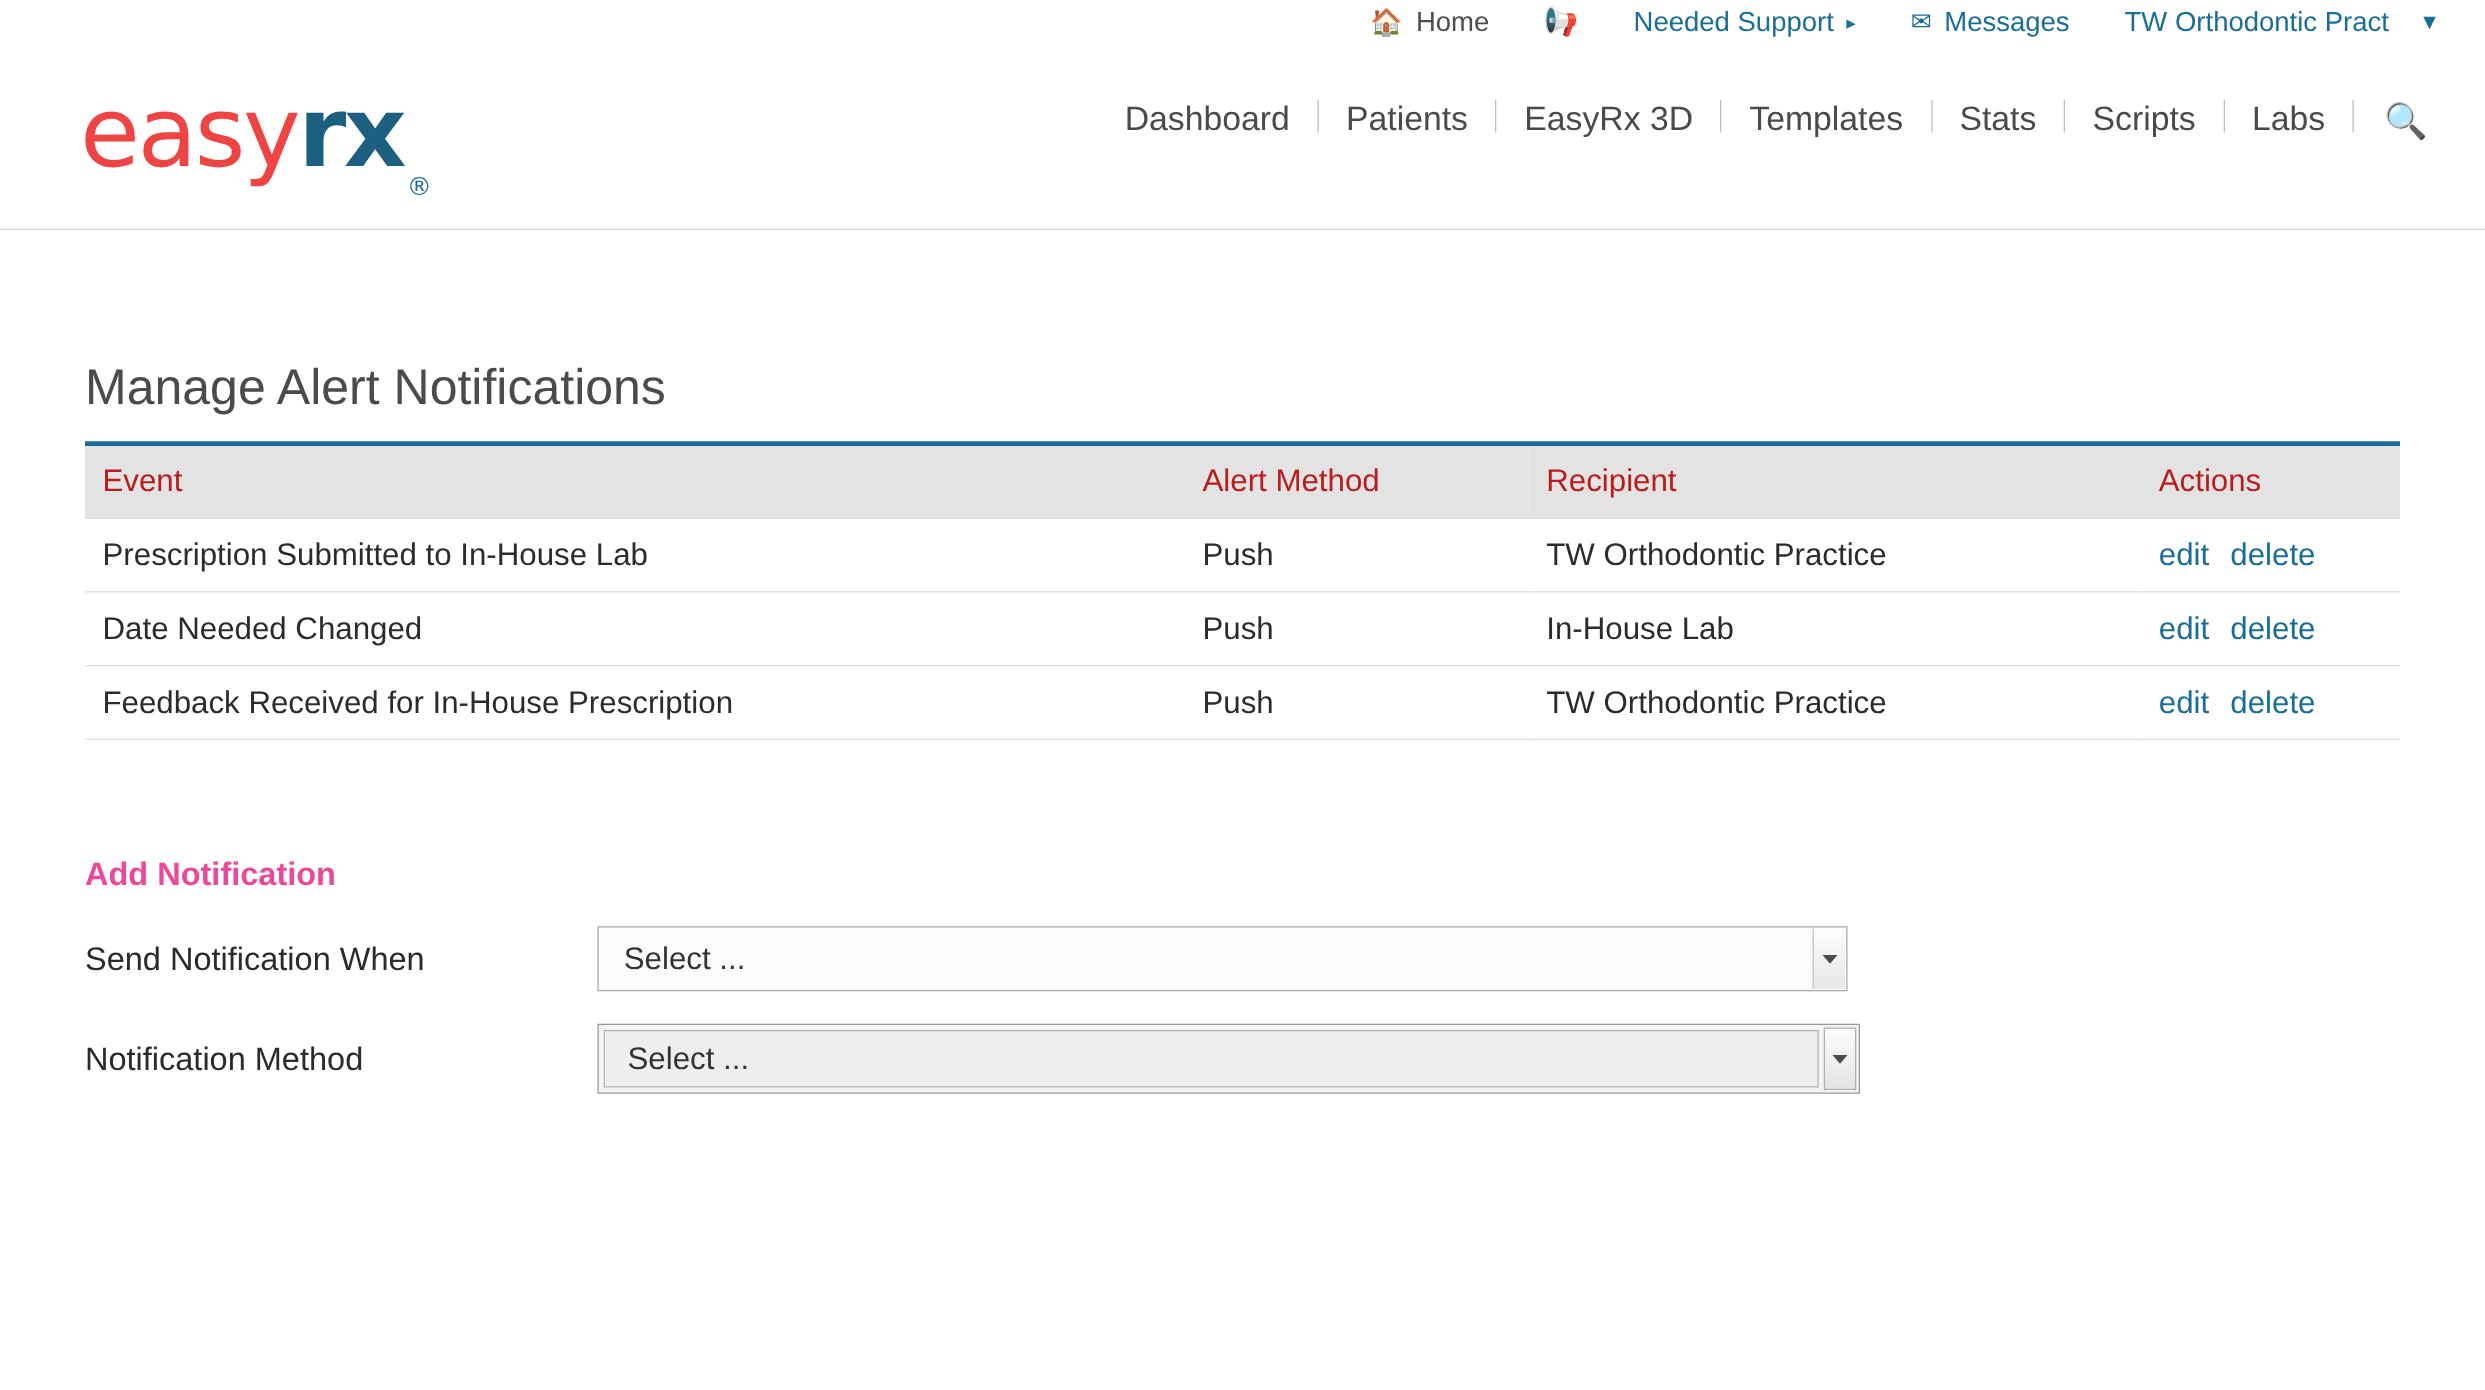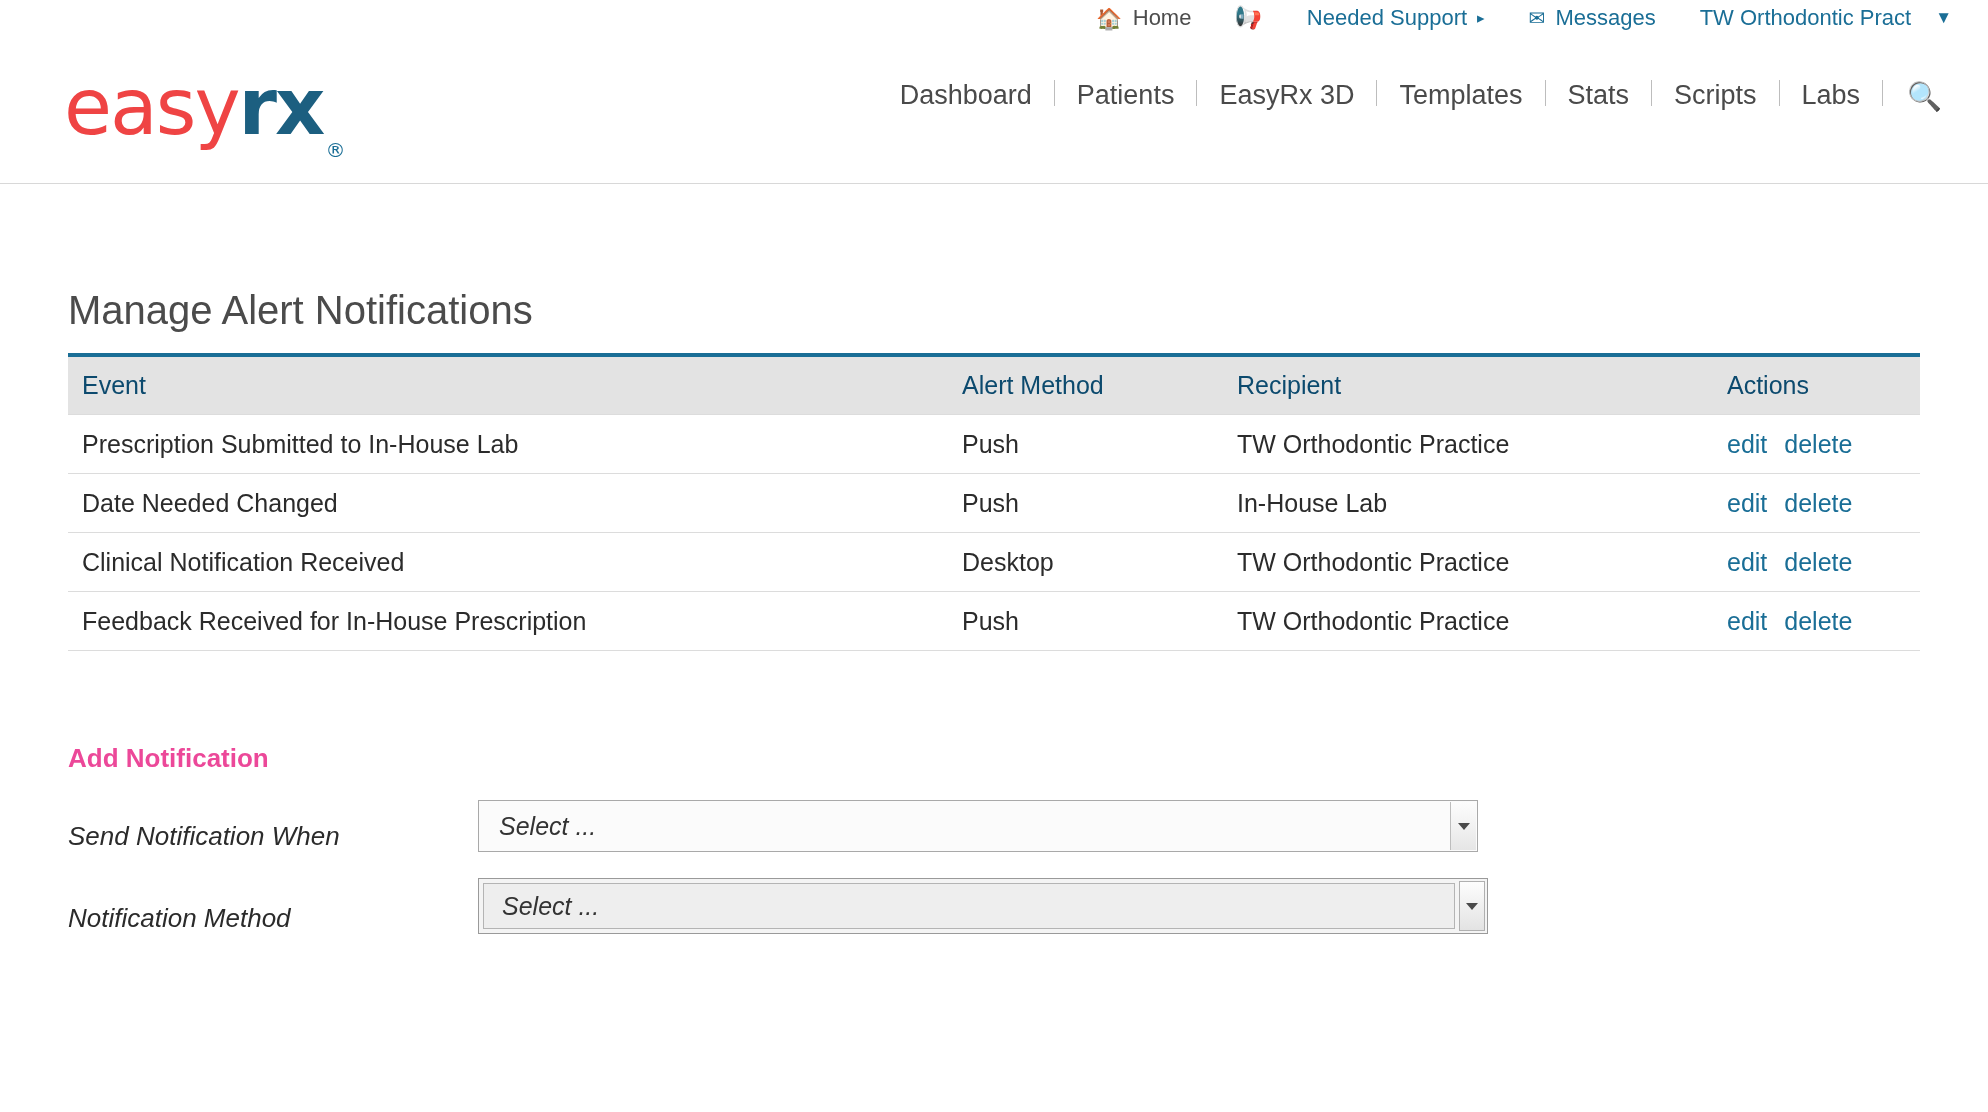--- a/index.html
+++ b/index.html
@@ -129,21 +129,21 @@
     width: 100%;
     border-collapse: collapse;
     font-size: 25px;
     color: #2b2b2b;
   }
   table.notif thead th {
     background: #e3e3e3;
     text-align: left;
     font-weight: 400;
     padding: 14px 0 14px 14px;
-    color: #0c4a6e;
+    color: #b91c1c;
   }
   table.notif tbody td {
     padding: 15px 0 14px 14px;
     border-bottom: 1px solid #dcdcdc;
   }
   table.notif tbody tr:first-child td { border-top: 1px solid #dcdcdc; }
   .col-event { width: 880px; }
   .col-method { width: 275px; }
   .col-recipient { width: 490px; }
   .col-actions { width: auto; }
@@ -152,23 +152,22 @@
 
   
   .form-head {
     margin: 92px 0 0 68px;
     font-size: 26px;
     font-weight: 700;
     color: #ec4899;
   }
   .form-row {
     display: flex;
-    align-items: flex-end;
+    align-items: center;
     margin: 26px 0 0 68px;
-    font-style: italic;
   }
   .form-label {
     width: 410px;
     font-size: 26px;
     color: #2b2b2b;
   }
   
   .select-flat {
     position: relative;
     width: 1000px;
@@ -316,29 +315,20 @@
         <tr>
           <td>Date Needed Changed</td>
           <td>Push</td>
           <td>In-House Lab</td>
           <td>
             <span class="act">edit</span>
             <span class="act">delete</span>
           </td>
         </tr>
         <tr>
-          <td>Clinical Notification Received</td>
-          <td>Desktop</td>
-          <td>TW Orthodontic Practice</td>
-          <td>
-            <span class="act">edit</span>
-            <span class="act">delete</span>
-          </td>
-        </tr>
-        <tr>
           <td>Feedback Received for In-House Prescription</td>
           <td>Push</td>
           <td>TW Orthodontic Practice</td>
           <td>
             <span class="act">edit</span>
             <span class="act">delete</span>
           </td>
         </tr>
       </tbody>
     </table>

